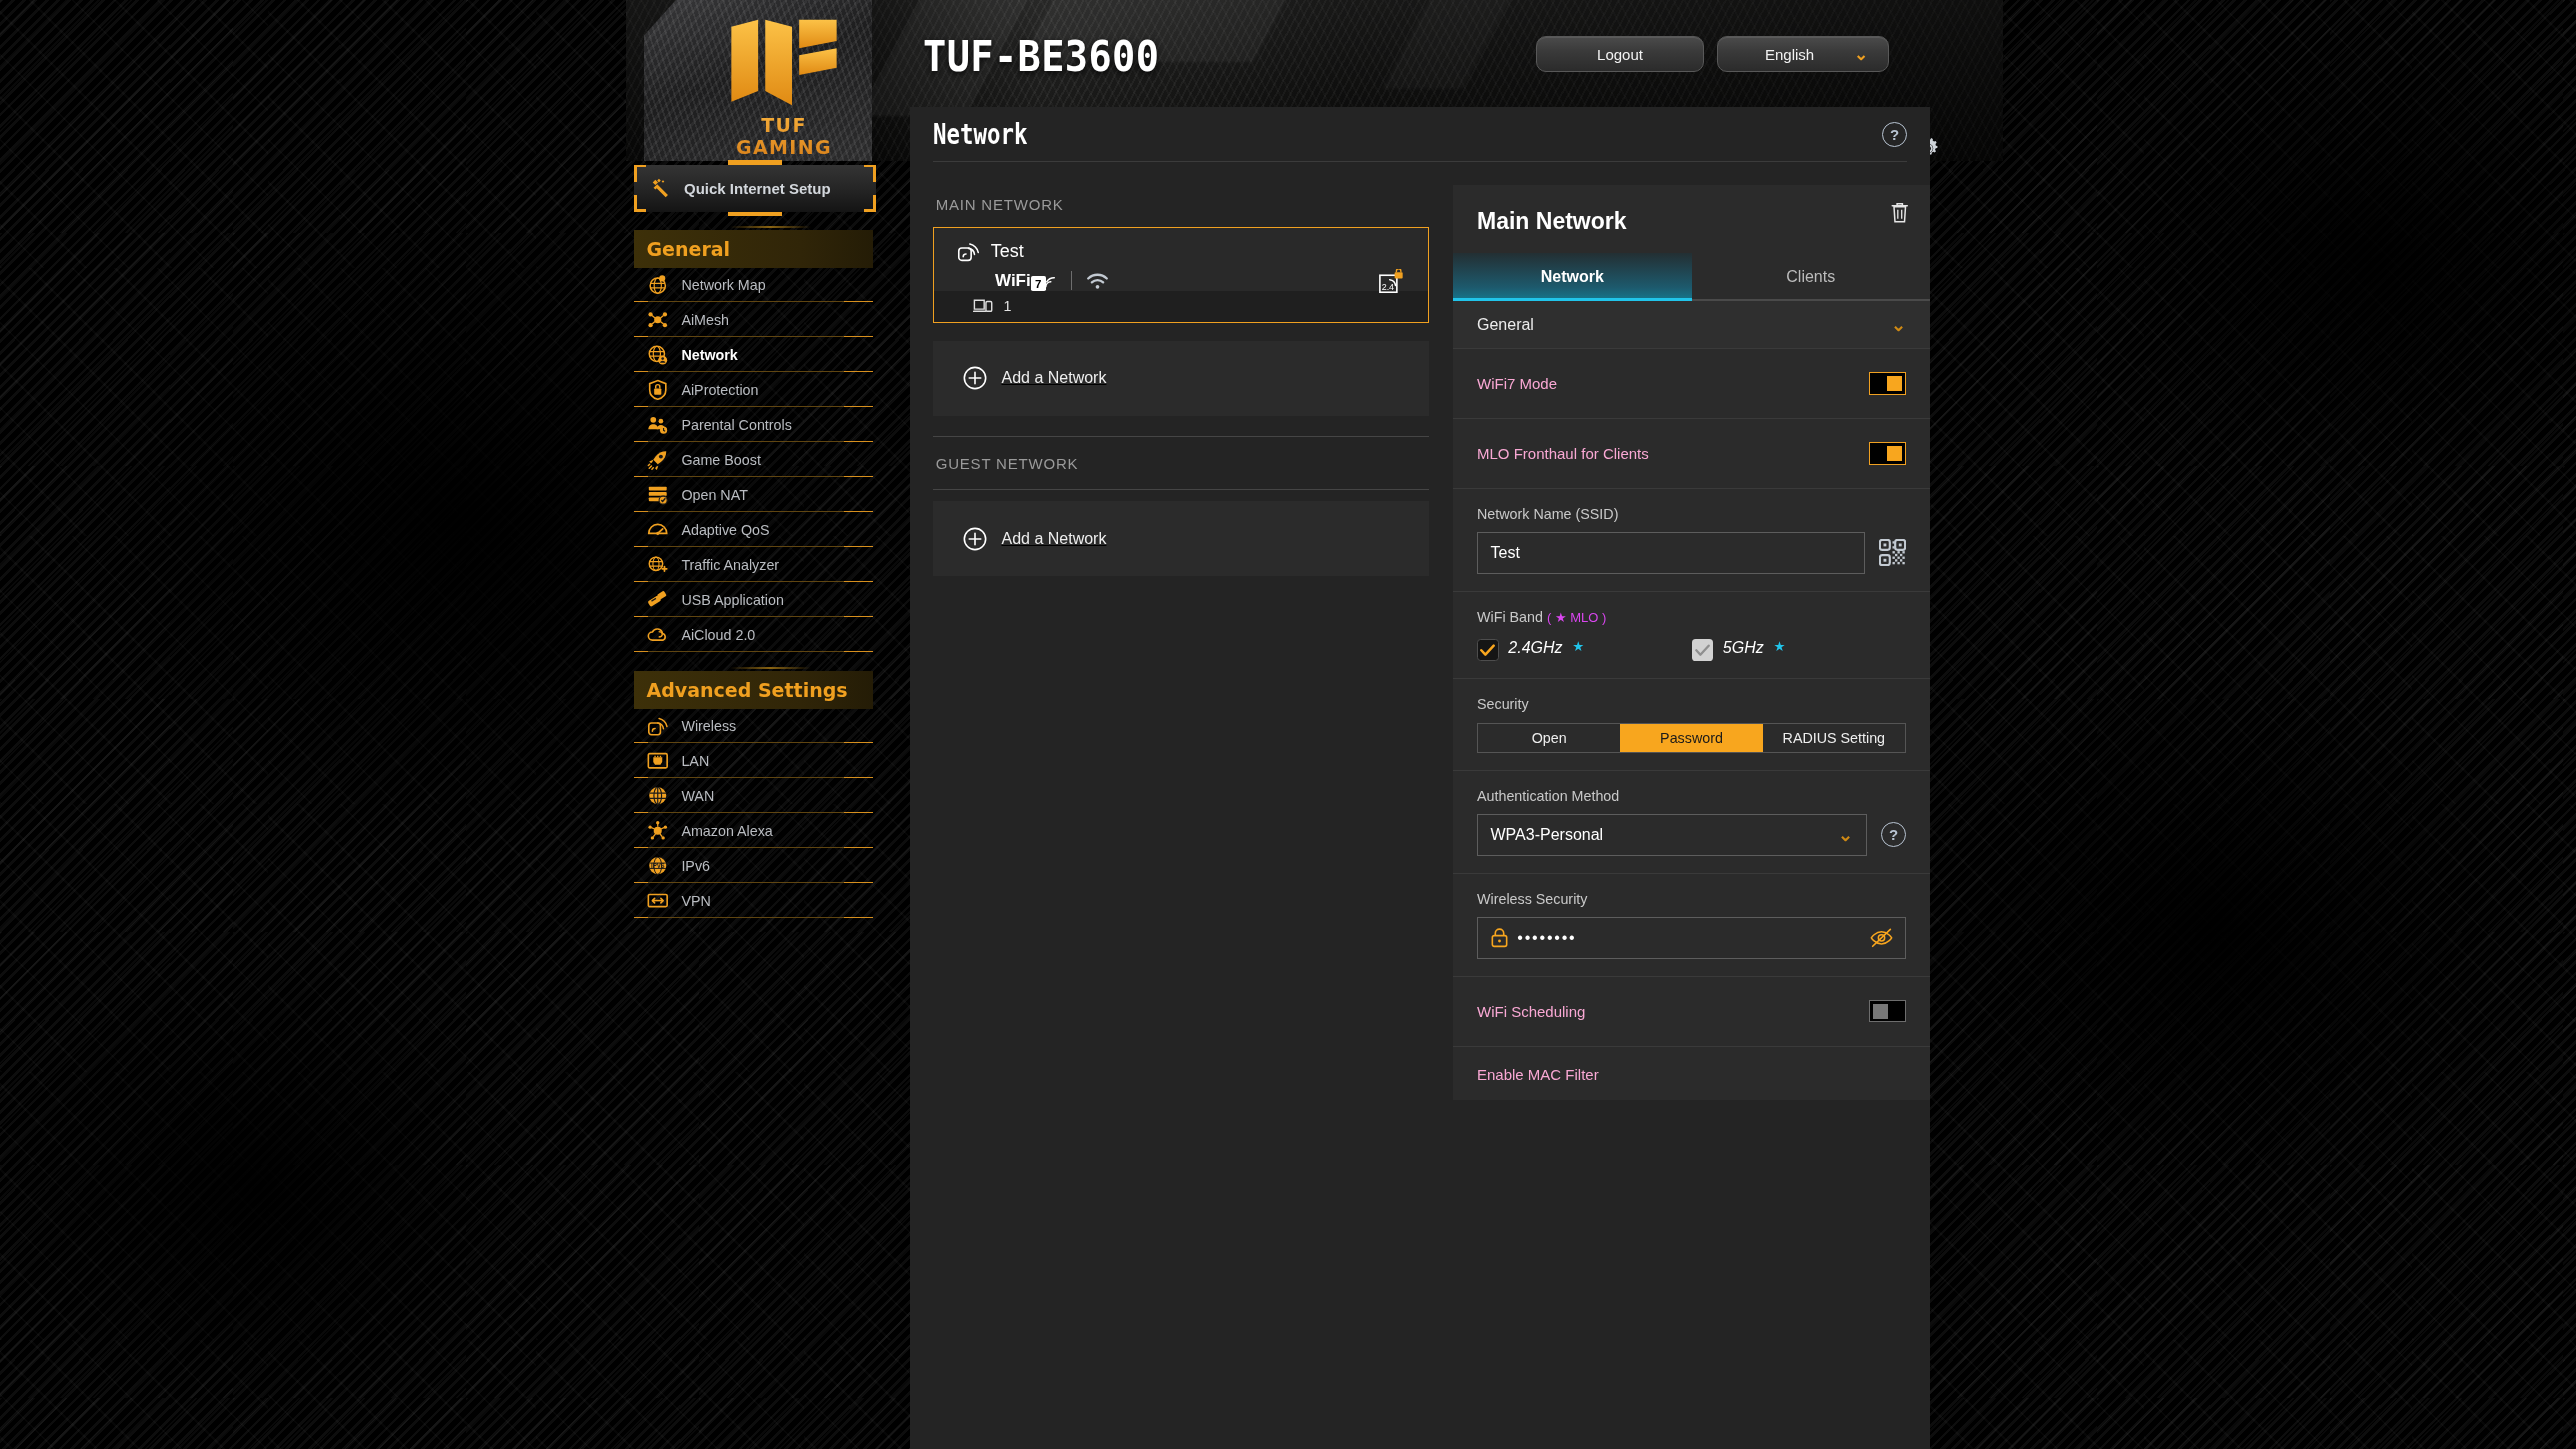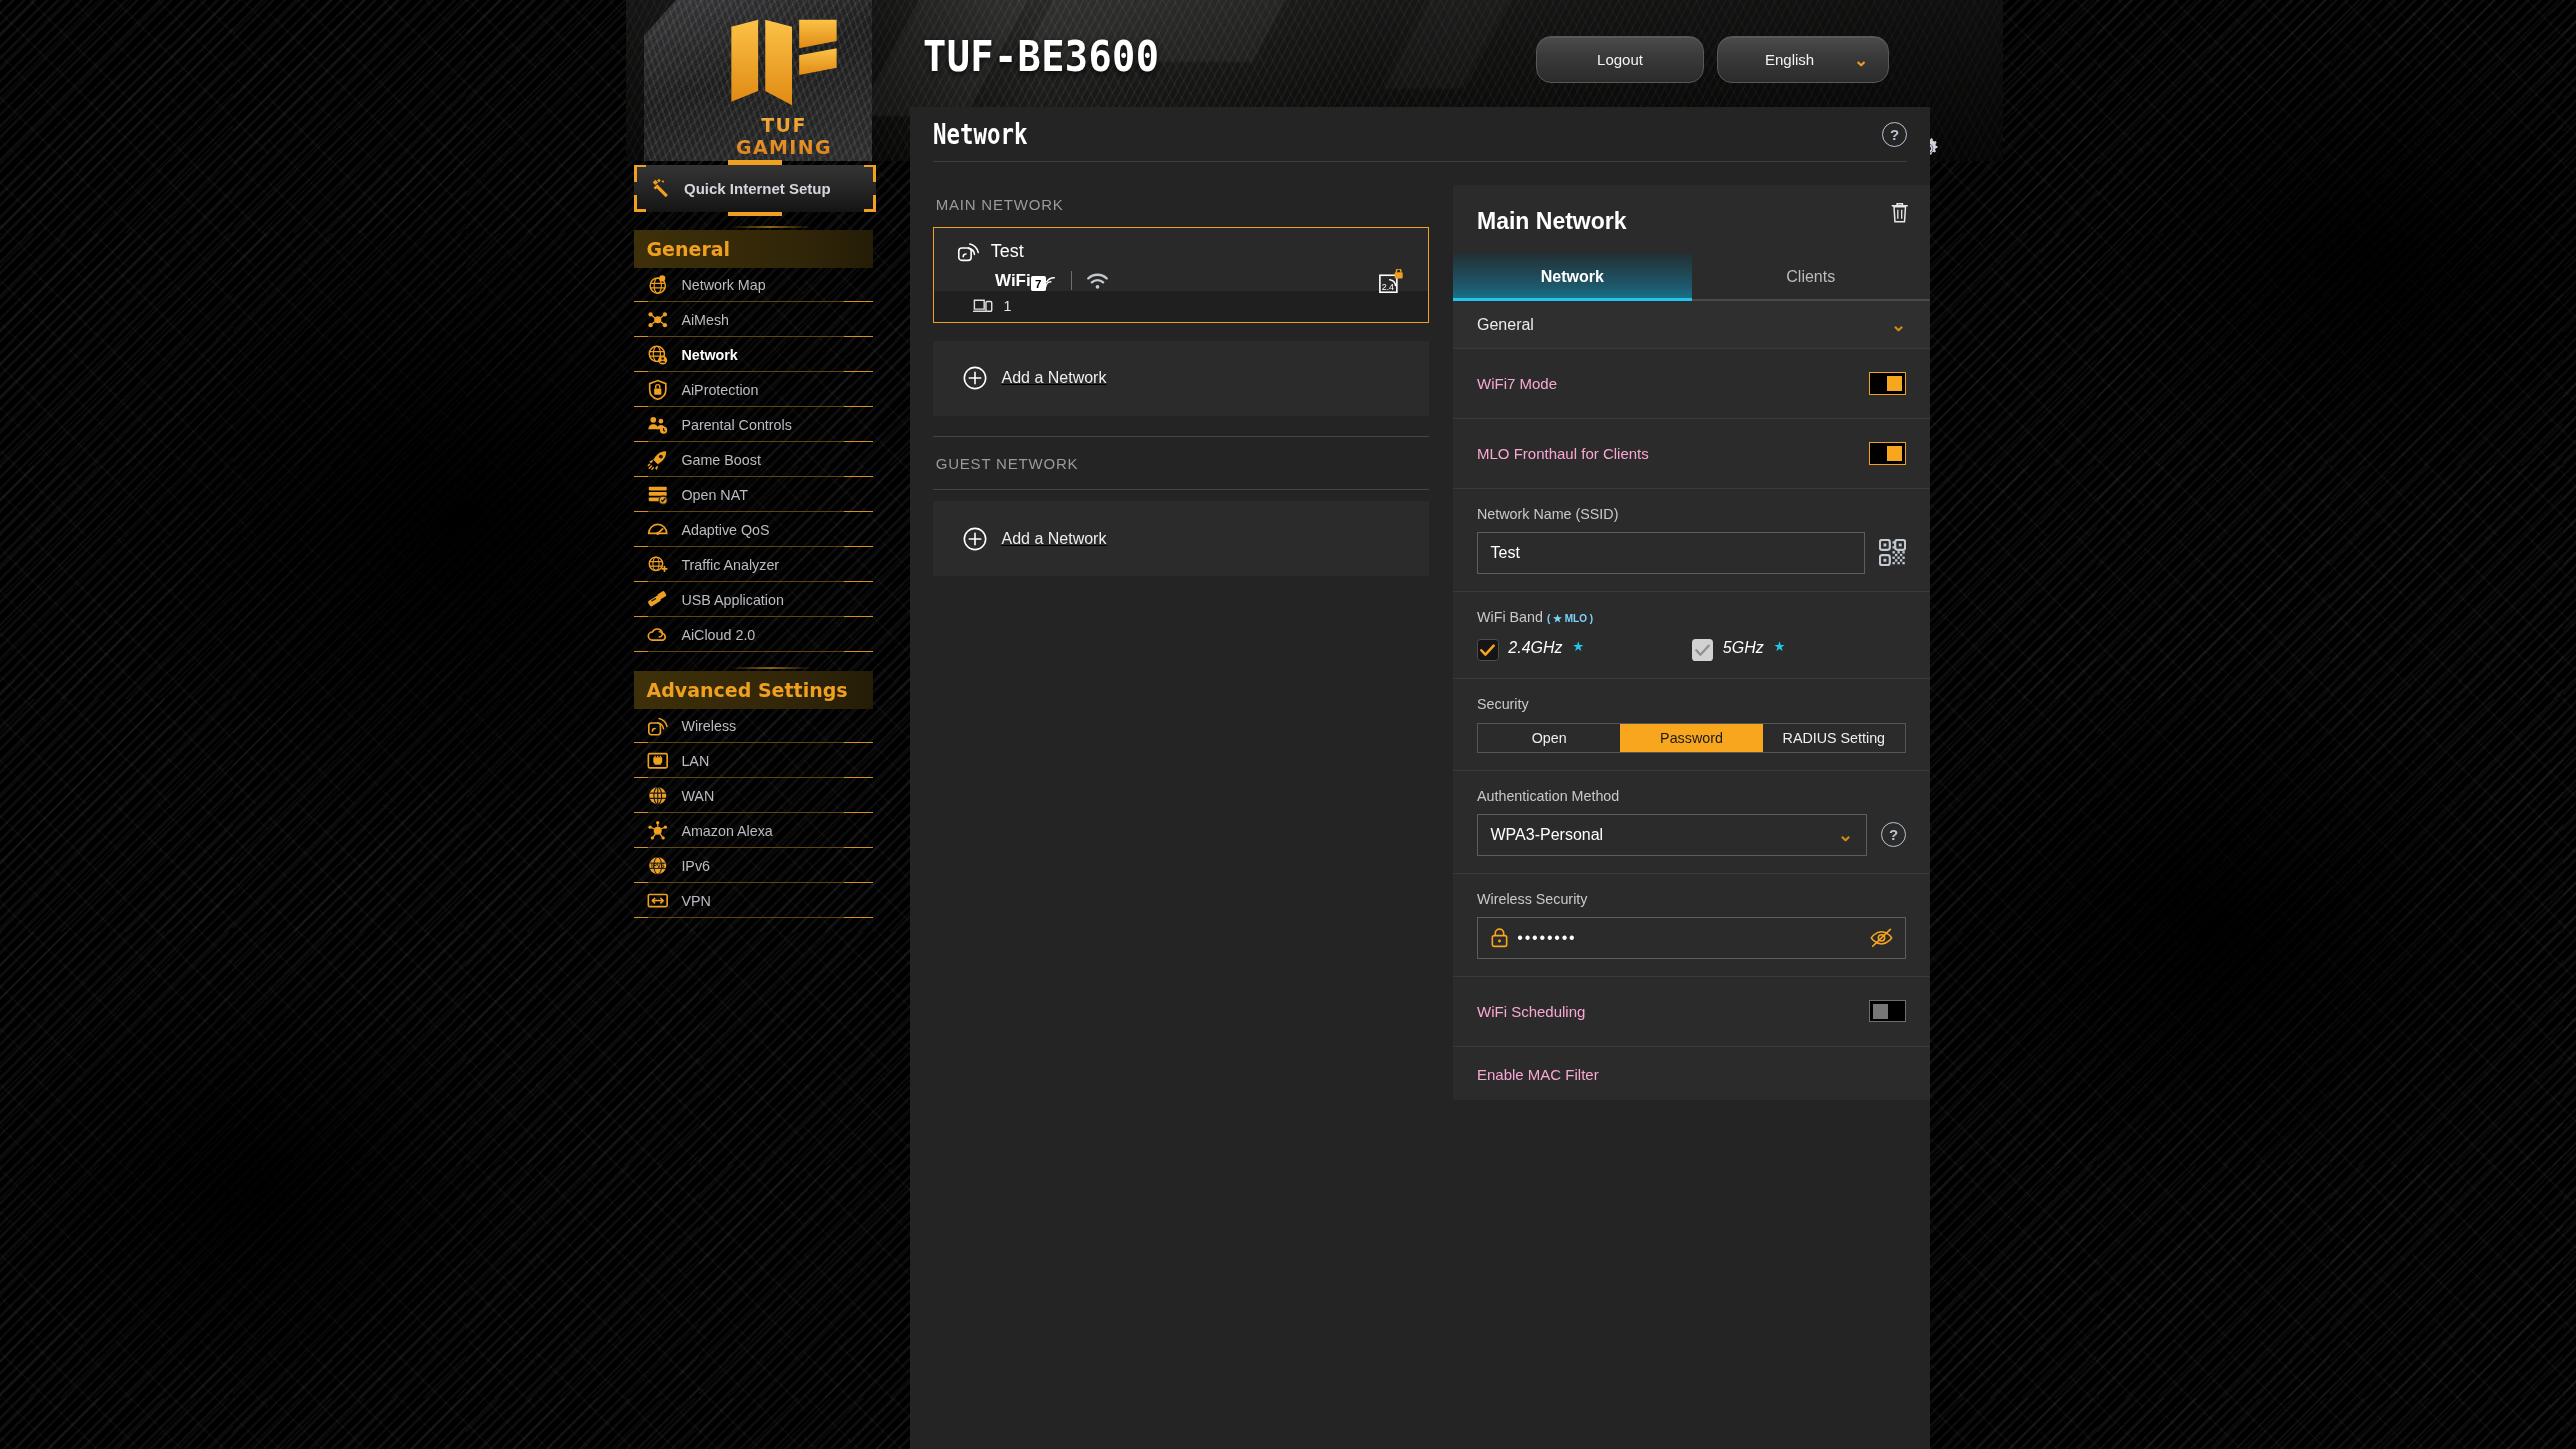--- a/index.html
+++ b/index.html
@@ -63,23 +63,23 @@
     font-family: "DejaVu Sans", sans-serif;
   }
   #model-title {
     position: absolute; left: 297px; top: 32px;
     font-size: 42px; font-weight: 700; color: #fff; letter-spacing: 0.4px;
     font-family: "DejaVu Sans Mono", monospace;
     transform: scaleX(.92); transform-origin: left center;
     text-shadow: 0 1.8px 6.3px rgba(0,0,0,.85);
   }
   .hdr-btn {
-    position: absolute; top: 36px; height: 47px;
+    position: absolute; top: 36px; height: 36px;
     background: linear-gradient(180deg,#4b4b4b 0%,#3a3a3a 42%,#2b2b2b 100%);
-    border: 0.9px solid #585858; border-radius: 15px;
+    border: 0.9px solid #585858; border-radius: 10px;
     color: #f2f2f2; font-size: 15px;
     display: flex; align-items: center; justify-content: center;
     box-shadow: inset 0 0.9px 0 rgba(255,255,255,.09);
   }
   #logout-btn { left: 910px; width: 168px; }
   #lang-btn { left: 1091px; width: 172px; justify-content: flex-start; padding-left: 47px; position: absolute; }
   #lang-caret {
     position: absolute; right: 19.7px; top: 50%; transform: translateY(-50%);
     color: #f0a020; font-size: 17px; font-weight: 700;
   }
@@ -223,21 +223,21 @@
   .toggle.off { background: #000; border: 0.9px solid #6d6d6d; }
   .toggle.off .knob { position: absolute; left: 2.7px; top: 2.7px; width: 15px; height: 15px; background: #777; }
   .field-label { font-size: 14.3px; color: #c9c9c9; margin-bottom: 9.8px; }
   .inp {
     height: 42px; border: 0.9px solid #5d5d5d; background: transparent;
     display: flex; align-items: center; padding: 0 12.5px; gap: 9.8px;
     font-size: 16px; color: #fff;
   }
   .inp-wrap { display: flex; align-items: center; gap: 14.3px; }
   .band-head { font-size: 14.3px; color: #c9c9c9; }
-  .band-mlo { color: #7dd3fc; font-weight: 700; font-size: 10px; }
+  .band-mlo { color: #d946ef; font-weight: 400; font-size: 13px; }
   .bands { display: flex; margin-top: 14.3px; }
   .band { flex: 0 0 50%; display: flex; align-items: flex-start; gap: 9.8px; }
   .cb { width: 21.5px; height: 21.5px; border-radius: 3.6px; display:flex; align-items:center; justify-content:center; flex:0 0 21.5px; }
   .cb.on { background: #151515; border: 0.9px solid #4d4d4d; }
   .cb.dim { background: #d2d2d2; }
   .band-txt { font-size: 16px; color: #fff; font-style: italic; }
   .star { color: #21c4ea; font-size: 13.4px; vertical-align: super; }
   .seg { display: flex; height: 30px; border: 0.9px solid #555; margin-top: 11.6px; }
   .seg-btn { flex: 1; display: flex; align-items: center; justify-content: center; font-size: 14.3px; color: #eee; }
   .seg-btn.active { background: #f8a61e; color: #1a1a1a; }

